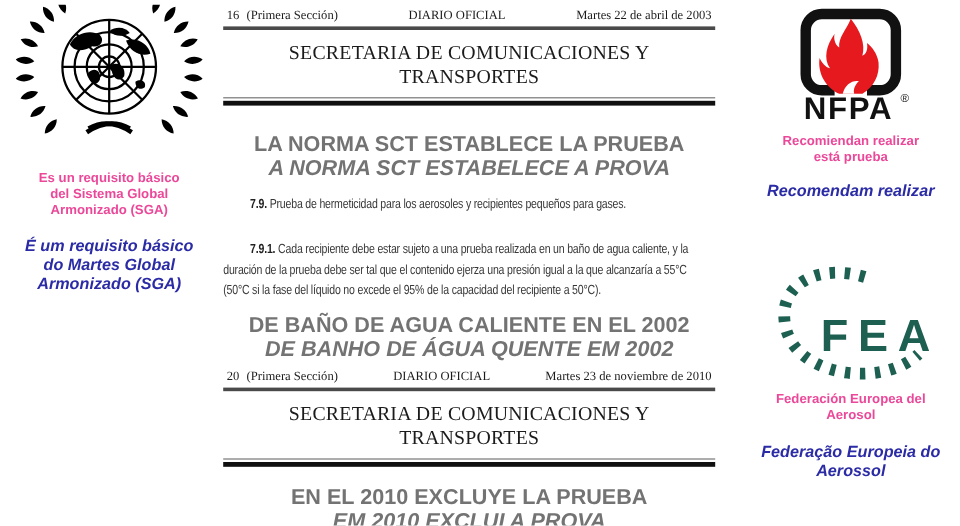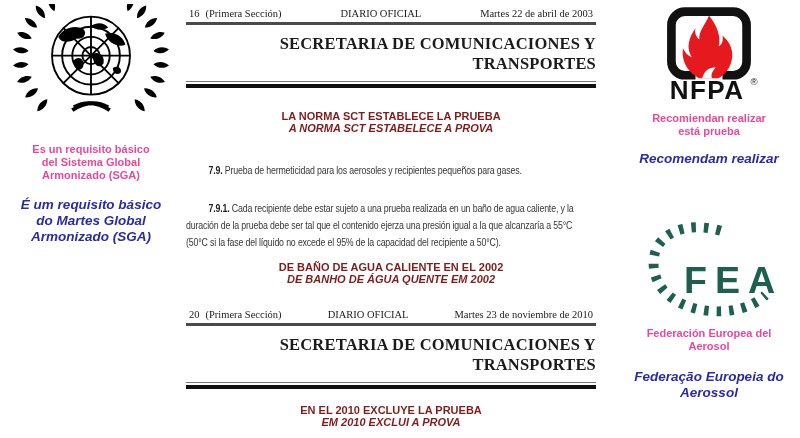--- a/index.html
+++ b/index.html
@@ -18,26 +18,26 @@
   .left-pt{position:absolute;left:0;right:0;top:197px;}
 
   
   .center-col{position:absolute;left:186px;top:0;width:410px;height:358px;}
   .gazette{position:absolute;left:0;right:0;font-family:"Liberation Serif",serif;color:#1b1b1b;}
   .gz1{top:8px;} .gz2{top:309px;}
   .gz-header{display:flex;justify-content:space-between;font-size:10.5px;padding:0 3px;}
   .gz-page{margin-right:6px;}
   .gz-left{display:flex;}
   .gz-rule{border-top:3px solid #4a4a4a;margin-top:3px;}
-  .gz-title{text-align:right;font-weight:bold;font-size:16.5px;margin-top:9px;letter-spacing:.2px;}
+  .gz-title{text-align:center;font-weight:normal;font-size:16.5px;margin-top:9px;letter-spacing:.2px;}
   .gz-thin-rule{border-top:1px solid #777;margin-top:7px;}
   .gz-synopsis{font-weight:bold;font-size:9.6px;letter-spacing:-.2px;line-height:1.3;text-align:justify;margin-top:2px;}
   .gz-thick-rule{border-top:4px solid #101010;margin-top:2px;}
 
-  .ann{position:absolute;left:0;right:0;text-align:center;color:#7f1d1d;font-weight:bold;font-size:11px;line-height:1.12;}
+  .ann{position:absolute;left:0;right:0;text-align:center;color:#737373;font-weight:bold;font-size:18px;line-height:1.12;}
   .ann1{top:110px;} .ann2{top:261px;} .ann3{top:404px;}
   .ann .pt-line{font-style:italic;}
 
   .scan-body{position:absolute;left:0;width:512px;transform:scaleX(.8);transform-origin:0 0;
     color:#383838;font-size:11px;letter-spacing:-.2px;line-height:1.55;text-indent:28px;}
   .c79{top:151px;} .c791{top:189px;}
   .scan-num{font-weight:bold;color:#222;}
 
   
   .right-col{position:absolute;left:618px;top:0;width:182px;height:334px;text-align:center;}

